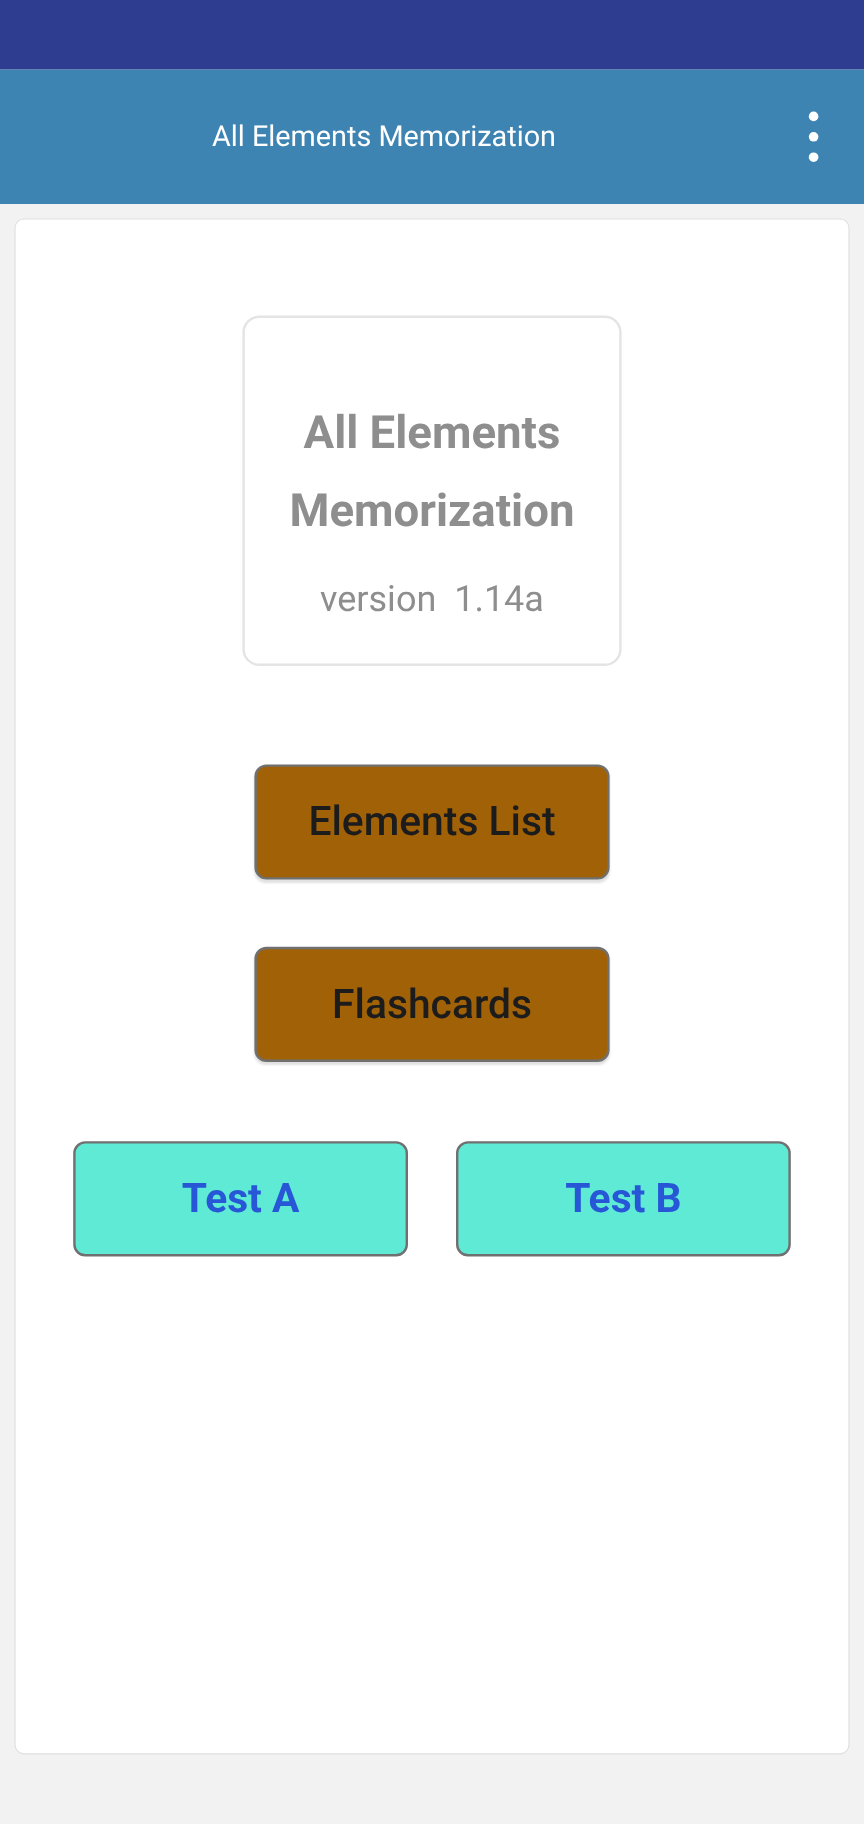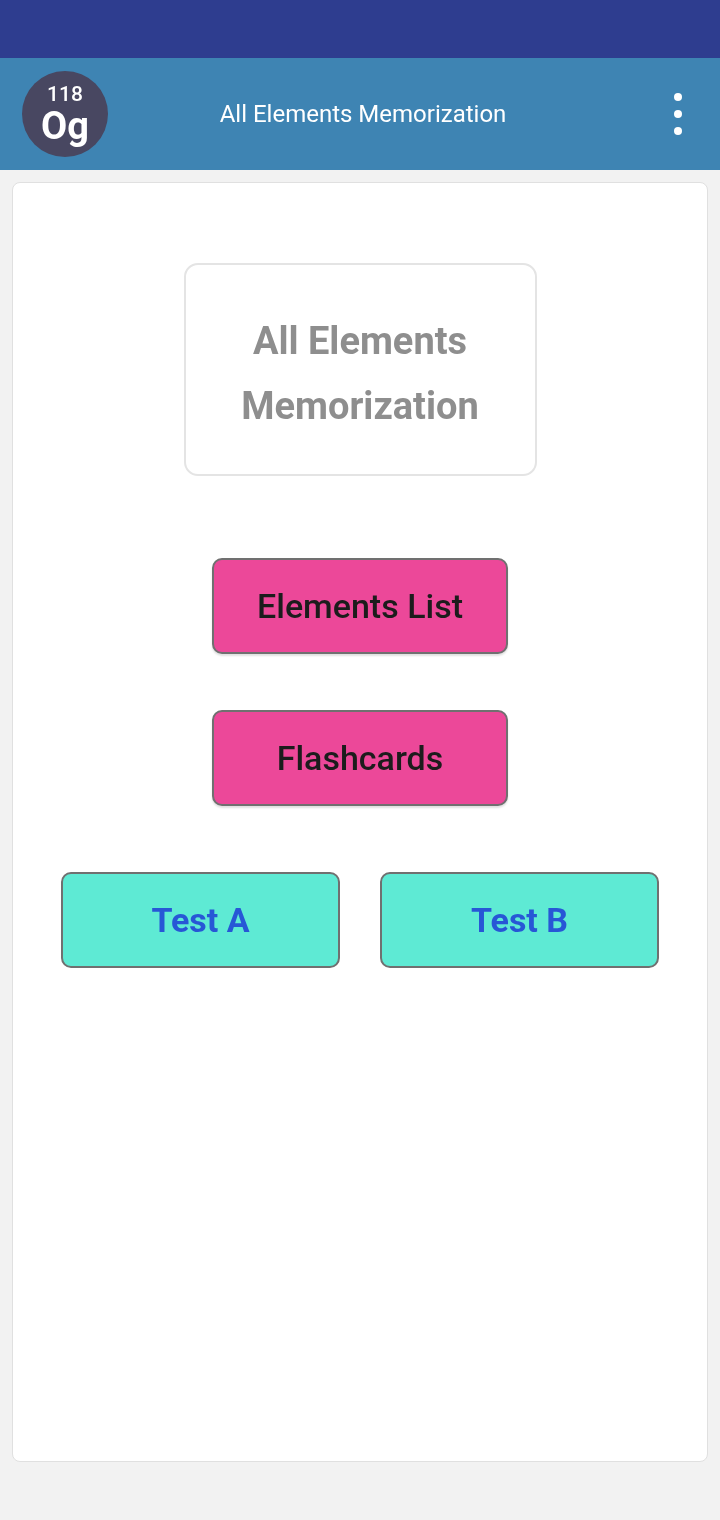--- a/index.html
+++ b/index.html
@@ -74,24 +74,24 @@
       background: #fff;
       border: 1px solid #e0e0e0;
       border-radius: 8px;
       padding: 80px 48px 40px 48px;
       height: 1280px;
       display: flex;
       flex-direction: column;
       align-items: center;
     }
     .title-box {
-      width: 353px;
+      width: 316px;
       border: 2px solid #e4e4e4;
       border-radius: 14px;
-      padding: 44px 20px 36px 20px;
+      padding: 64px 20px 36px 20px;
       text-align: center;
       margin-bottom: 82px;
     }
     .title-main {
       color: #8e8e8e;
       font-size: 38px;
       font-weight: 700;
       line-height: 1.7;
     }
     .title-version {
@@ -104,21 +104,21 @@
       display: flex;
       flex-direction: column;
       gap: 56px;
       margin-bottom: 66px;
     }
     .menu-btn {
       width: 296px;
       height: 96px;
       border: 2px solid #707070;
       border-radius: 10px;
-      background: #ec4899;
+      background: #a16207;
       color: #1c1c1c;
       font-size: 34px;
       font-weight: 500;
       display: flex;
       align-items: center;
       justify-content: center;
       cursor: pointer;
       box-shadow: 0 2px 2px rgba(0,0,0,0.12);
       font-family: inherit;
     }
@@ -143,36 +143,35 @@
       cursor: pointer;
       font-family: inherit;
     }
   </style>
 </head>
 <body>
 
 <div class="status-bar"></div>
 
 <div class="app-bar">
-  <div class="app-icon">
-    <div class="app-icon-number">118</div>
-    <div class="app-icon-symbol">Og</div>
-  </div>
   <div class="app-title">All Elements Memorization</div>
   <div class="more-menu">
     <span></span>
       <span></span>
       <span></span>
   </div>
 </div>
 
 <div class="card">
   <div class="title-box">
     <div class="title-main">All Elements</div>
     <div class="title-main">Memorization</div>
+    <div class="title-version">
+      <span>version</span>&nbsp;&nbsp;<span>1.14a</span>
+    </div>
   </div>
 
   <div class="menu-buttons">
     <button class="menu-btn">Elements List</button>
     <button class="menu-btn">Flashcards</button>
   </div>
 
   <div class="test-row">
     <button class="test-btn">Test A</button>
     <button class="test-btn">Test B</button>

